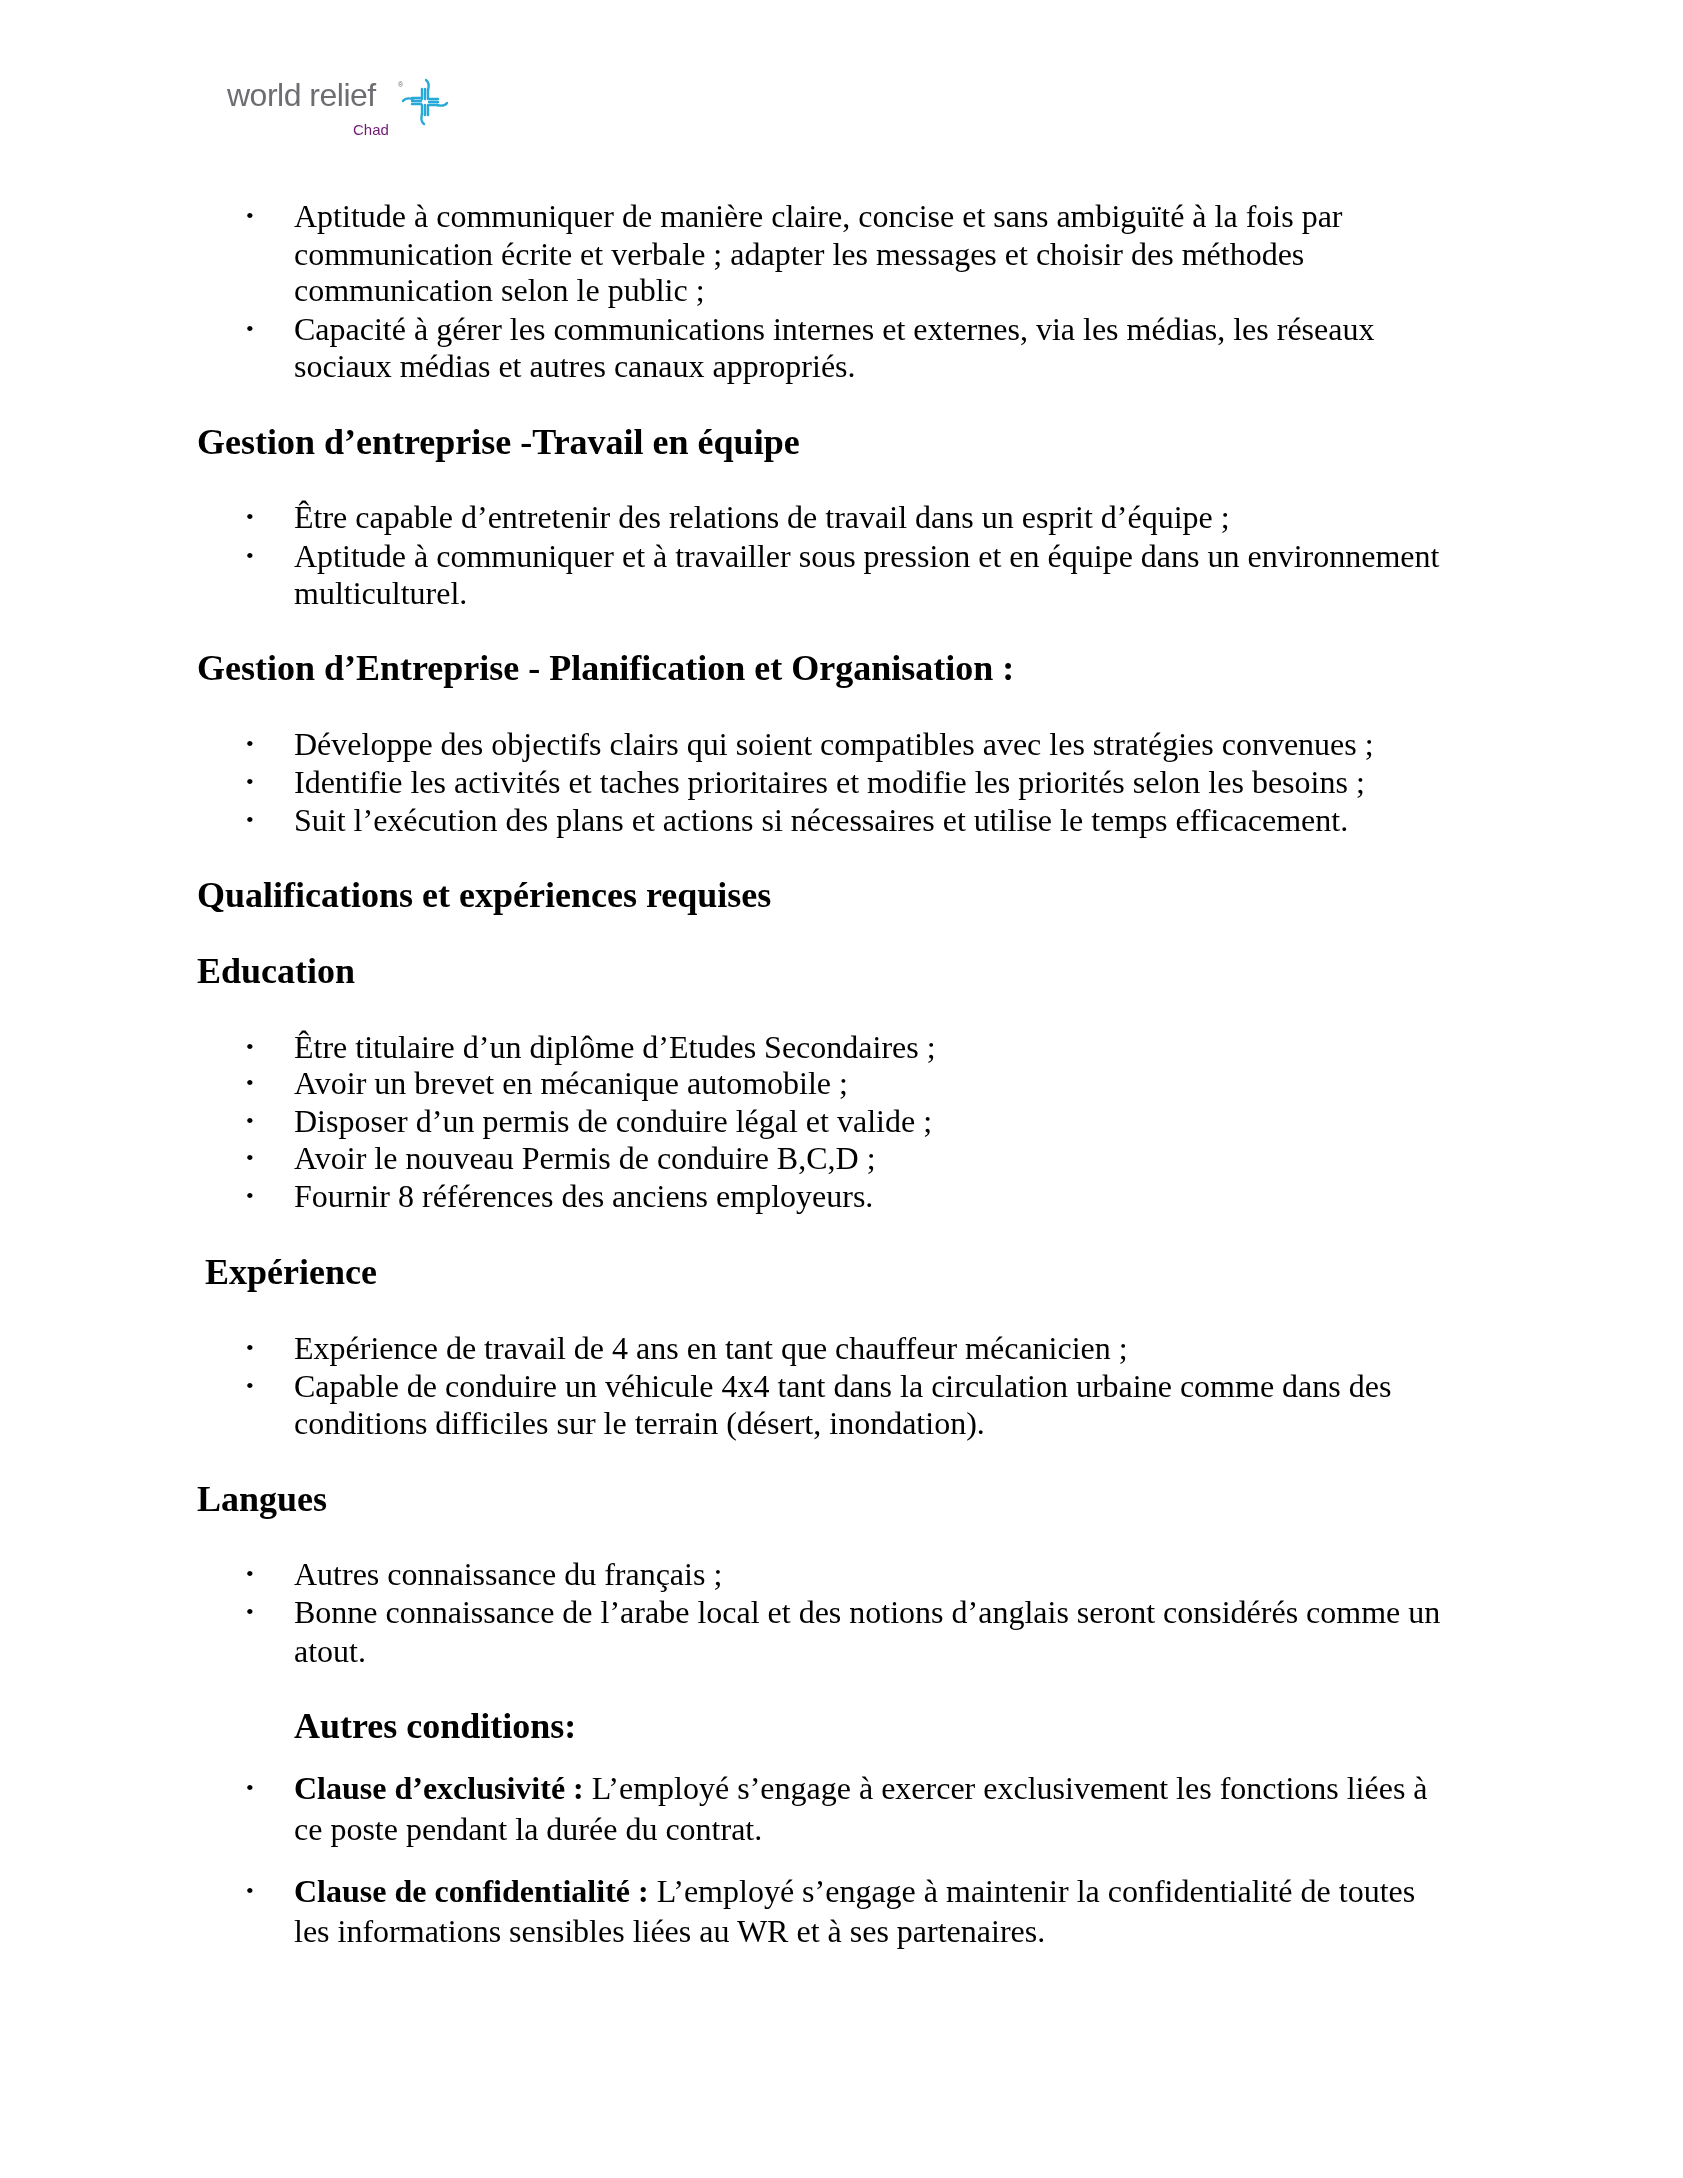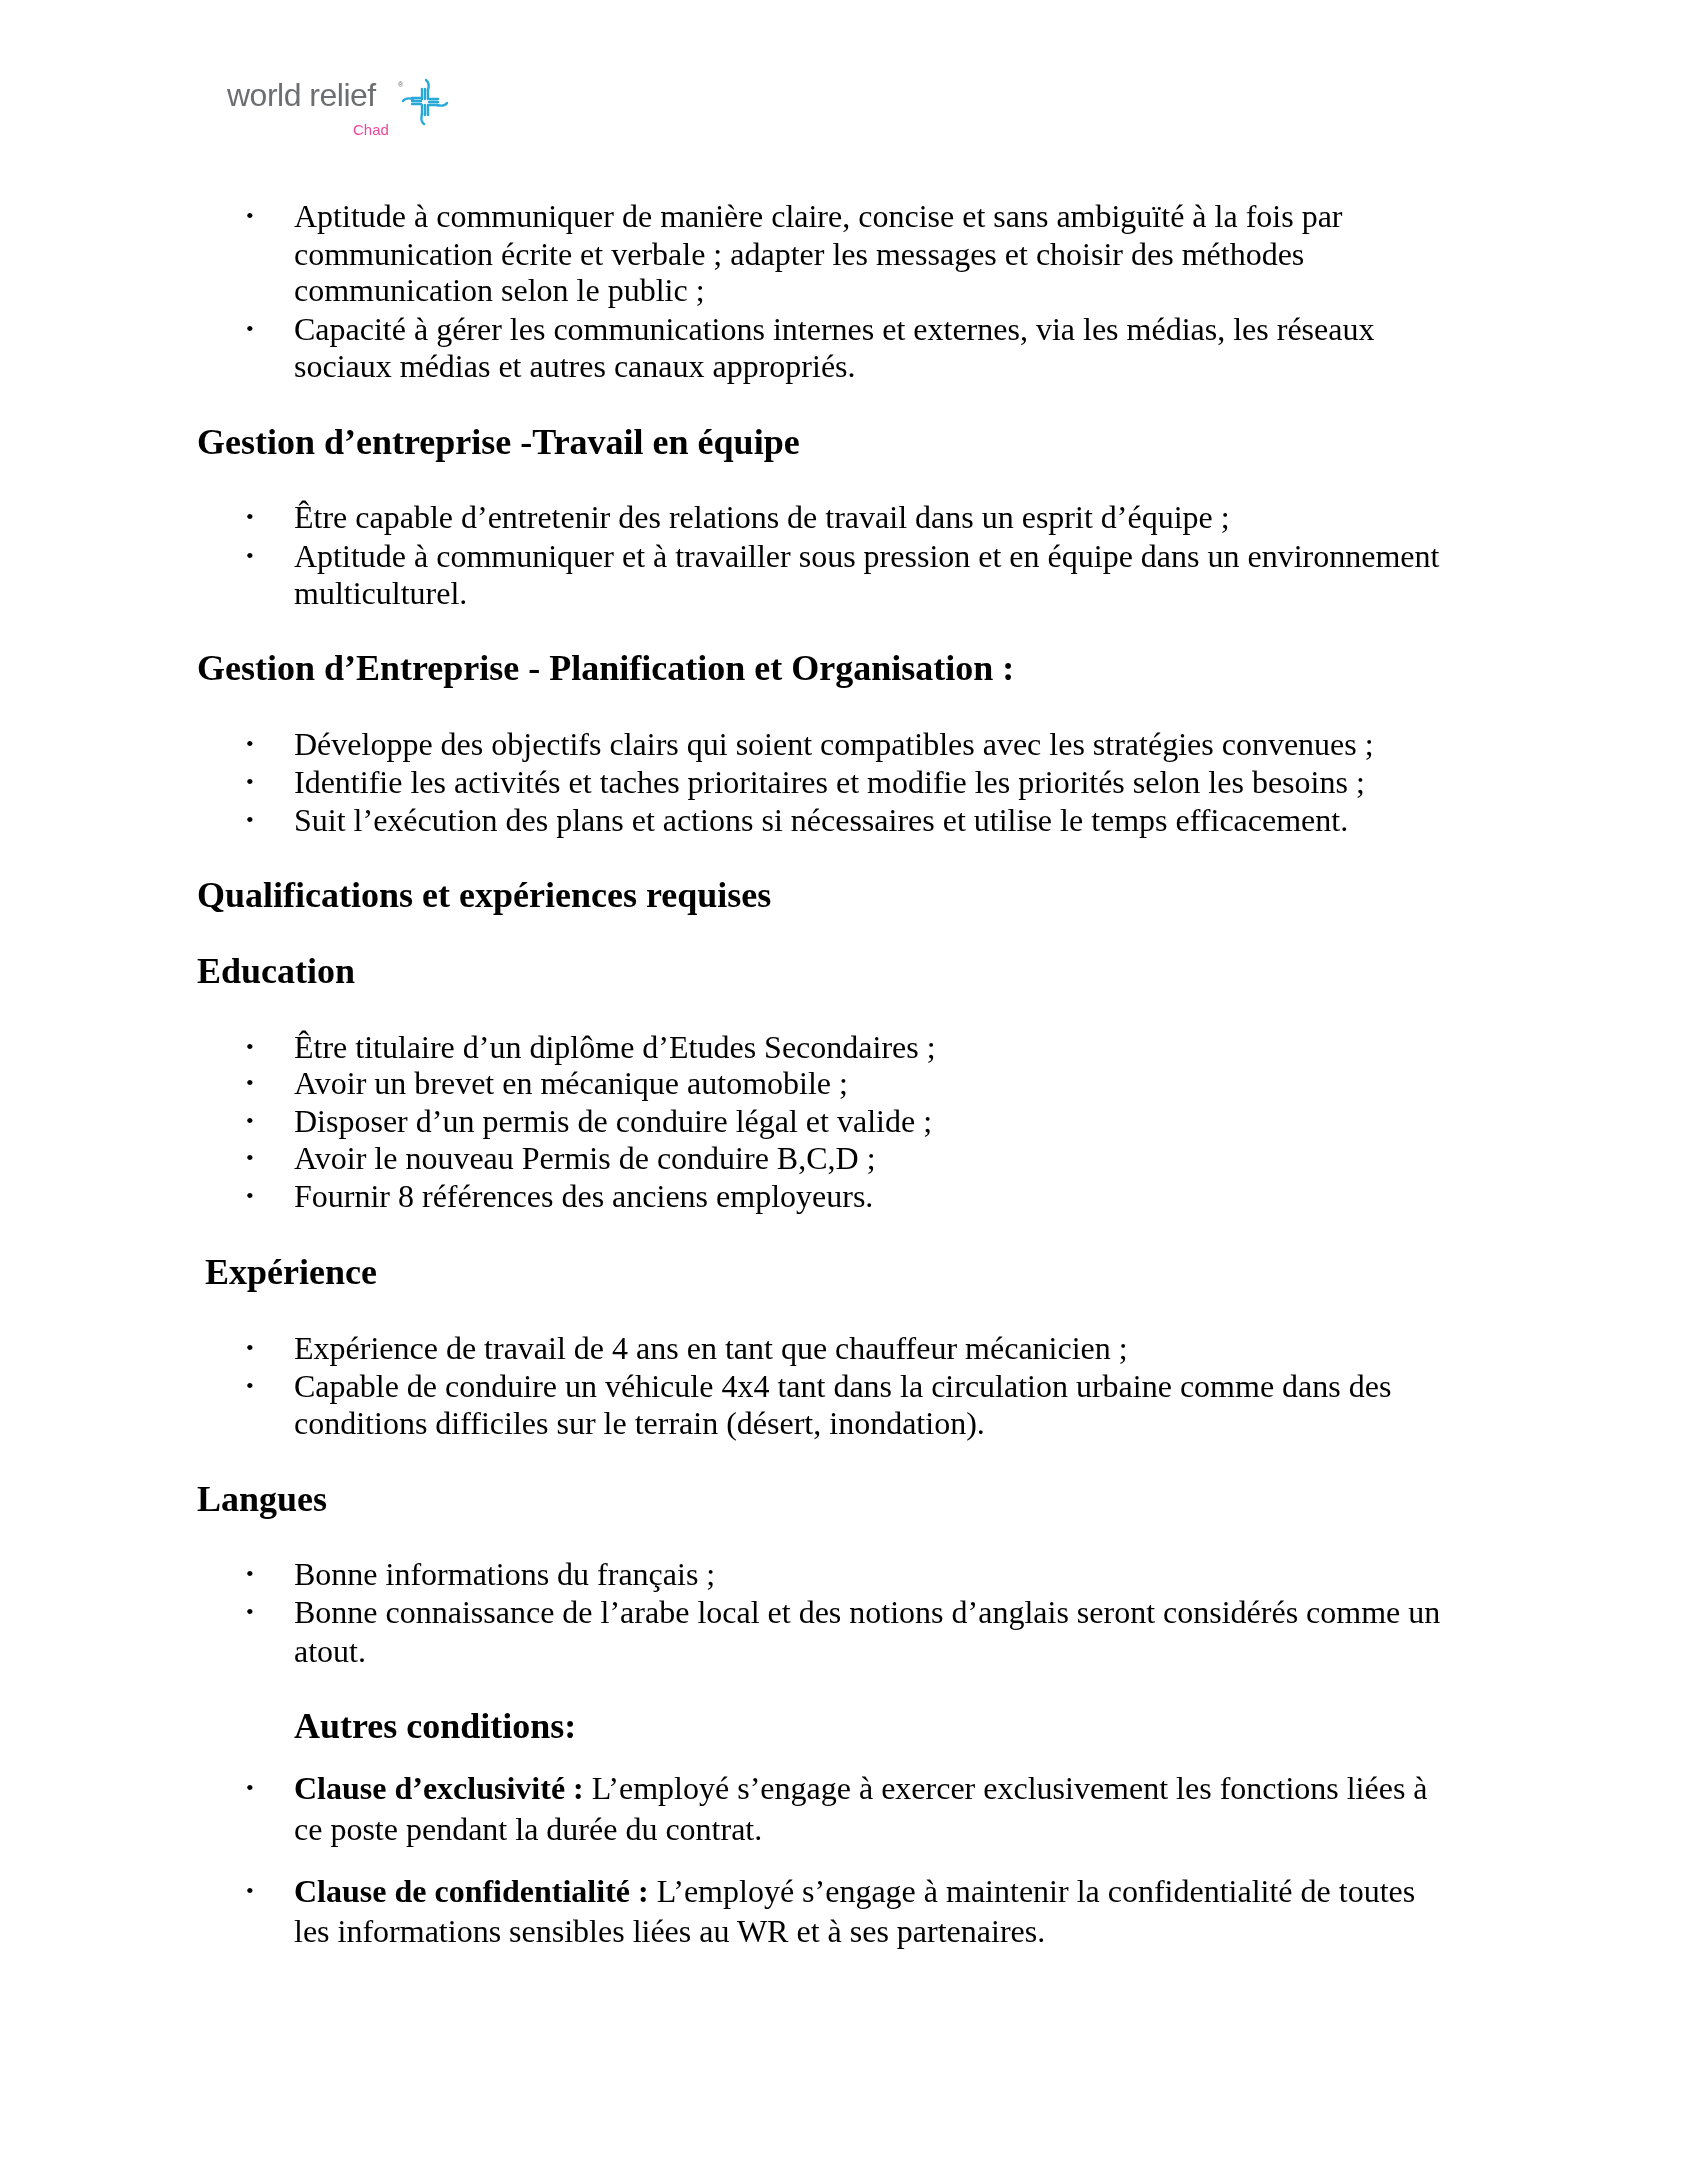--- a/index.html
+++ b/index.html
@@ -3,21 +3,21 @@
 <meta charset="utf-8">
 <style>
   html, body { margin:0; padding:0; background:#ffffff; }
   body { width:1683px; height:2178px; position:relative; overflow:hidden;
          font-family:"Liberation Serif", serif; color:#000; }
   .logo { position:absolute; left:227px; top:73px; width:228px; height:83px; }
   .logo-word { position:absolute; left:0; top:0; font-family:"Liberation Sans", sans-serif;
                font-size:32px; color:#6d6e71; letter-spacing:-0.5px; line-height:44px; }
   .logo-reg { position:absolute; left:171px; top:8px; font-family:"Liberation Sans", sans-serif; font-size:7px; color:#6d6e71; }
   .logo-sub { position:absolute; left:126px; top:48px; font-family:"Liberation Sans", sans-serif;
-              font-size:15px; color:#ec4899; }
+              font-size:15px; color:#701a75; }
   .logo-mark { position:absolute; left:173px; top:4px; width:50px; height:50px; }
   .blk { position:absolute; font-size:32px; line-height:38px; white-space:nowrap; }
   .h { position:absolute; font-size:36px; font-weight:bold; line-height:38px; white-space:nowrap; }
   .bullet { position:absolute; left:246px; font-size:22px; line-height:38px; }
   .txt { left:294px; }
   b { font-weight:bold;text-align:center; }
 </style>
 </head>
 <body>
 
@@ -78,21 +78,21 @@
 
 <div class="h" style="left:205px; top:1253px">Expérience</div>
 <span class="bullet" style="top:1329px">•</span>
 <div class="blk txt" style="top:1329px">Expérience de travail de 4 ans en tant que chauffeur mécanicien ;</div>
 <span class="bullet" style="top:1367px">•</span>
 <div class="blk txt" style="top:1367px">Capable de conduire un véhicule 4x4 tant dans la circulation urbaine comme dans des</div>
 <div class="blk txt" style="top:1404px">conditions difficiles sur le terrain (désert, inondation).</div>
 
 <div class="h" style="left:197px; top:1480px">Langues</div>
 <span class="bullet" style="top:1555px">•</span>
-<div class="blk txt" style="top:1555px">Bonne informations du français ;</div>
+<div class="blk txt" style="top:1555px">Autres connaissance du français ;</div>
 <span class="bullet" style="top:1593px">•</span>
 <div class="blk txt" style="top:1593px">Bonne connaissance de l’arabe local et des notions d’anglais seront considérés comme un</div>
 <div class="blk txt" style="top:1632px">atout.</div>
 
 <div class="h" style="left:294px; top:1707px">Autres conditions:</div>
 <span class="bullet" style="top:1769px">•</span>
 <div class="blk txt" style="top:1769px"><b>Clause d’exclusivité :</b><span> L’employé s’engage à exercer exclusivement les fonctions liées à</span></div>
 <div class="blk txt" style="top:1810px">ce poste pendant la durée du contrat.</div>
 <span class="bullet" style="top:1872px">•</span>
 <div class="blk txt" style="top:1872px"><b>Clause de confidentialité :</b><span> L’employé s’engage à maintenir la confidentialité de toutes</span></div>

